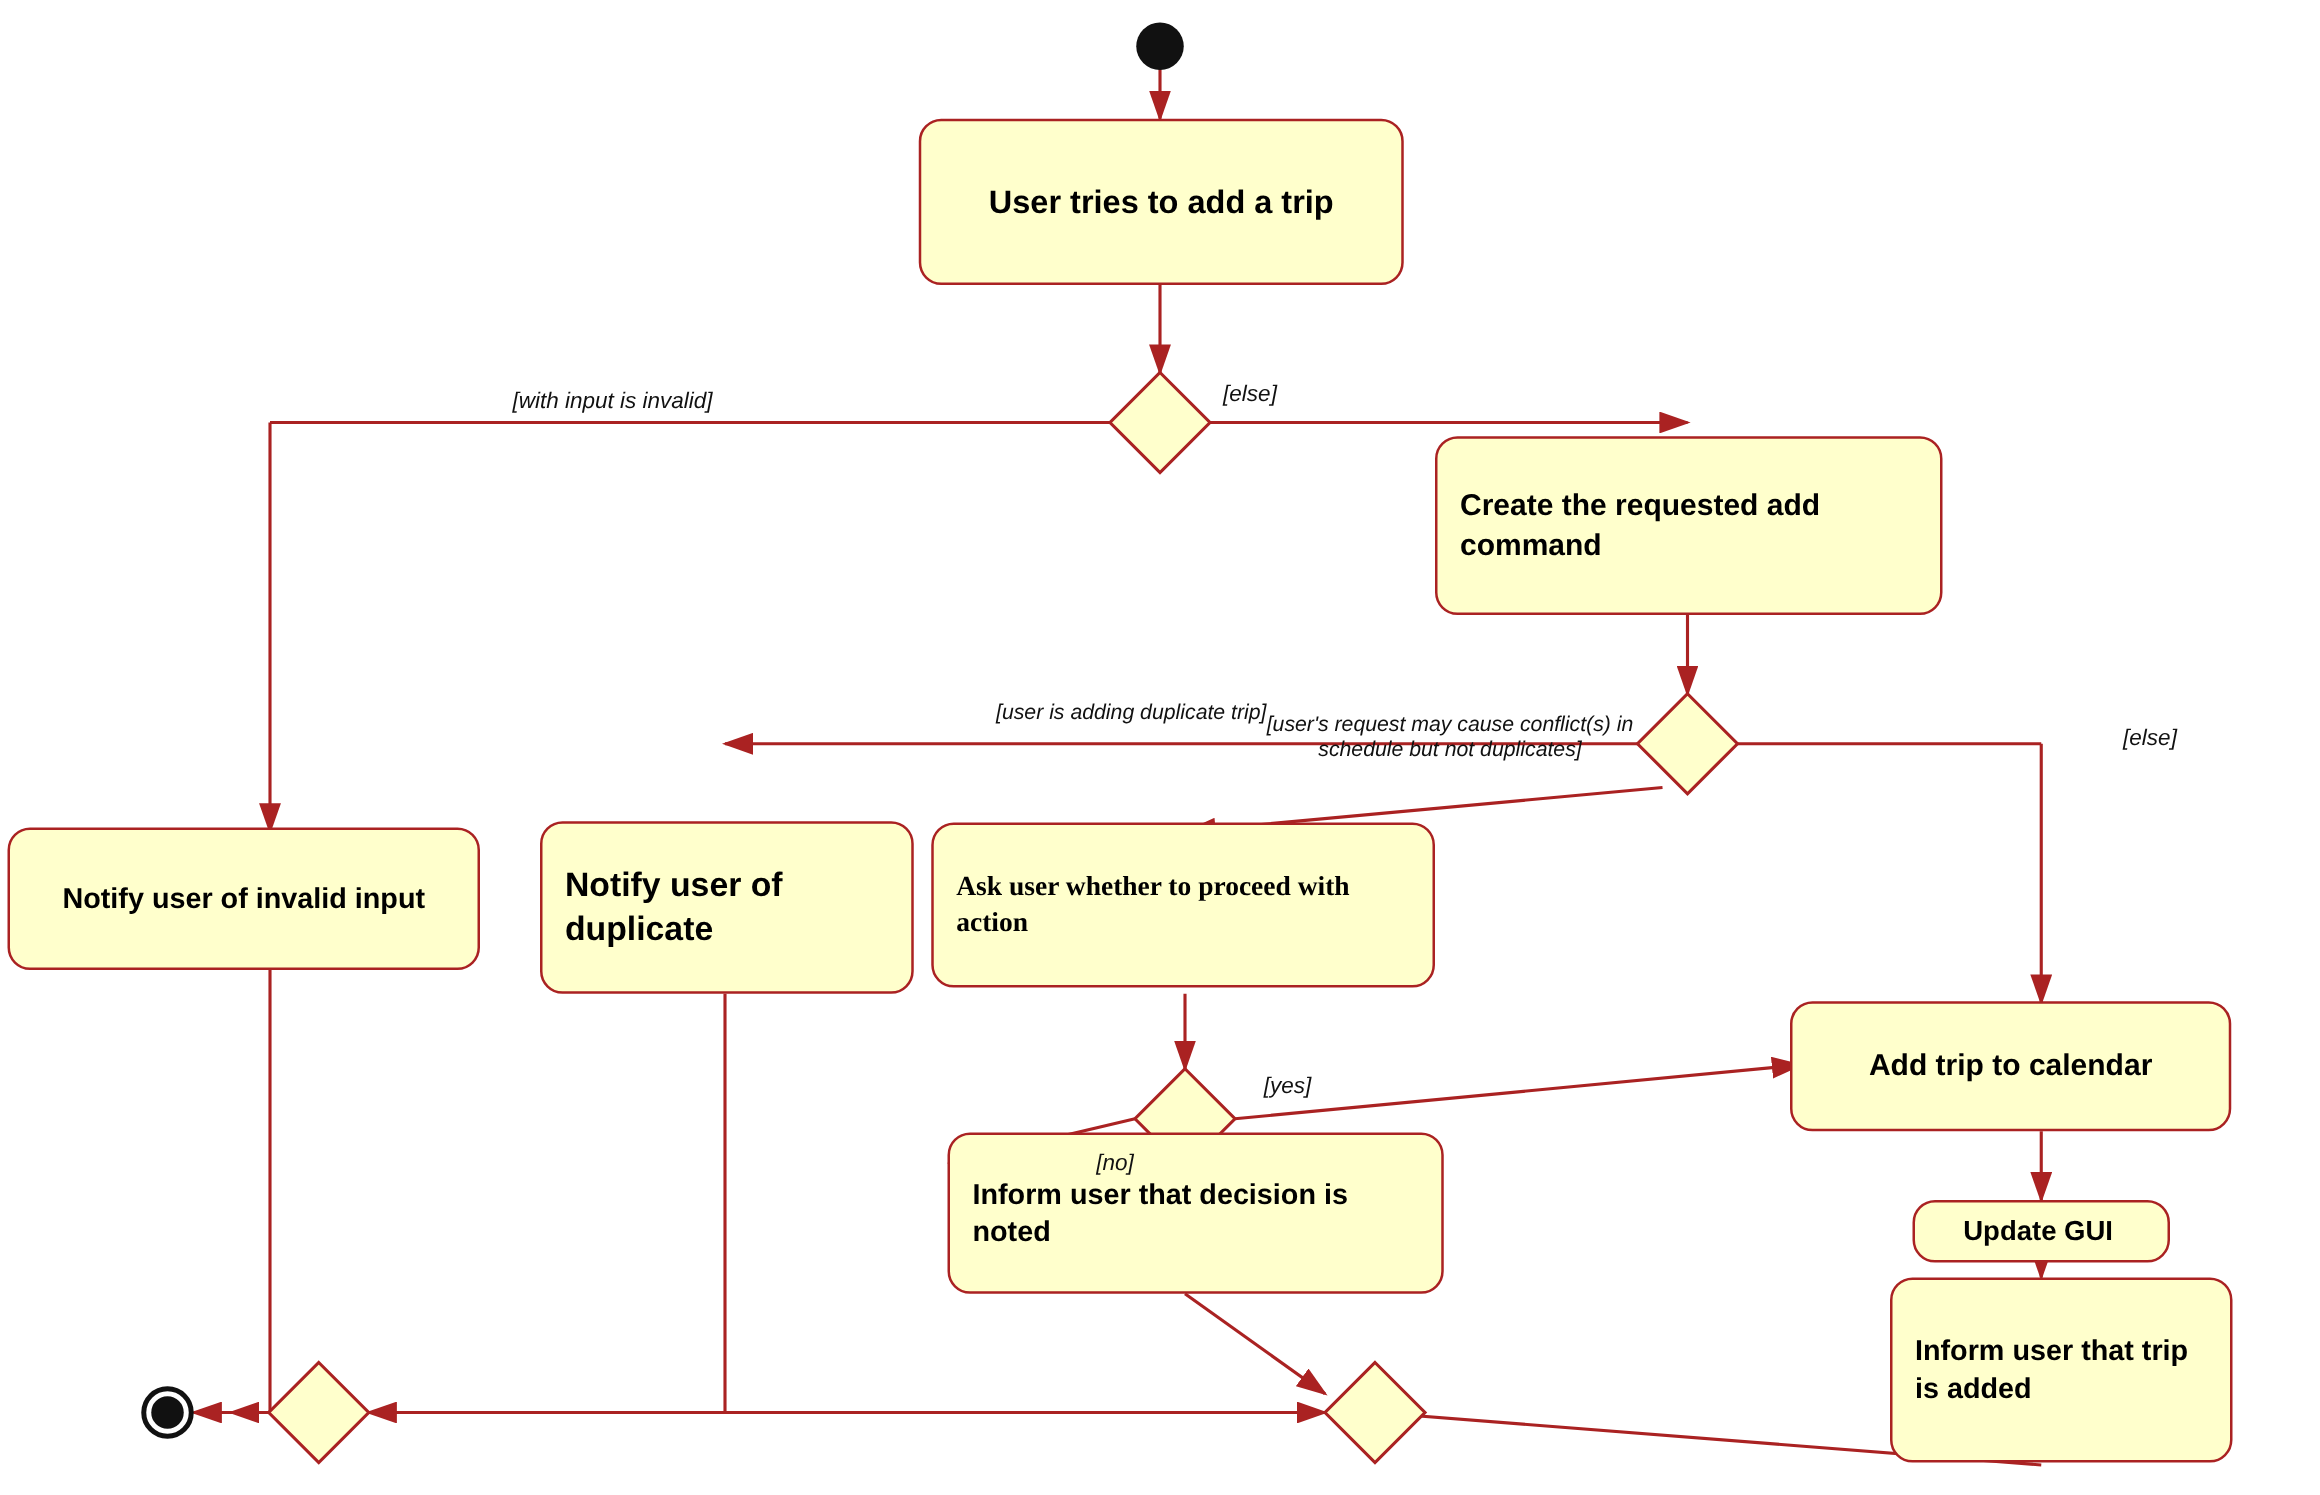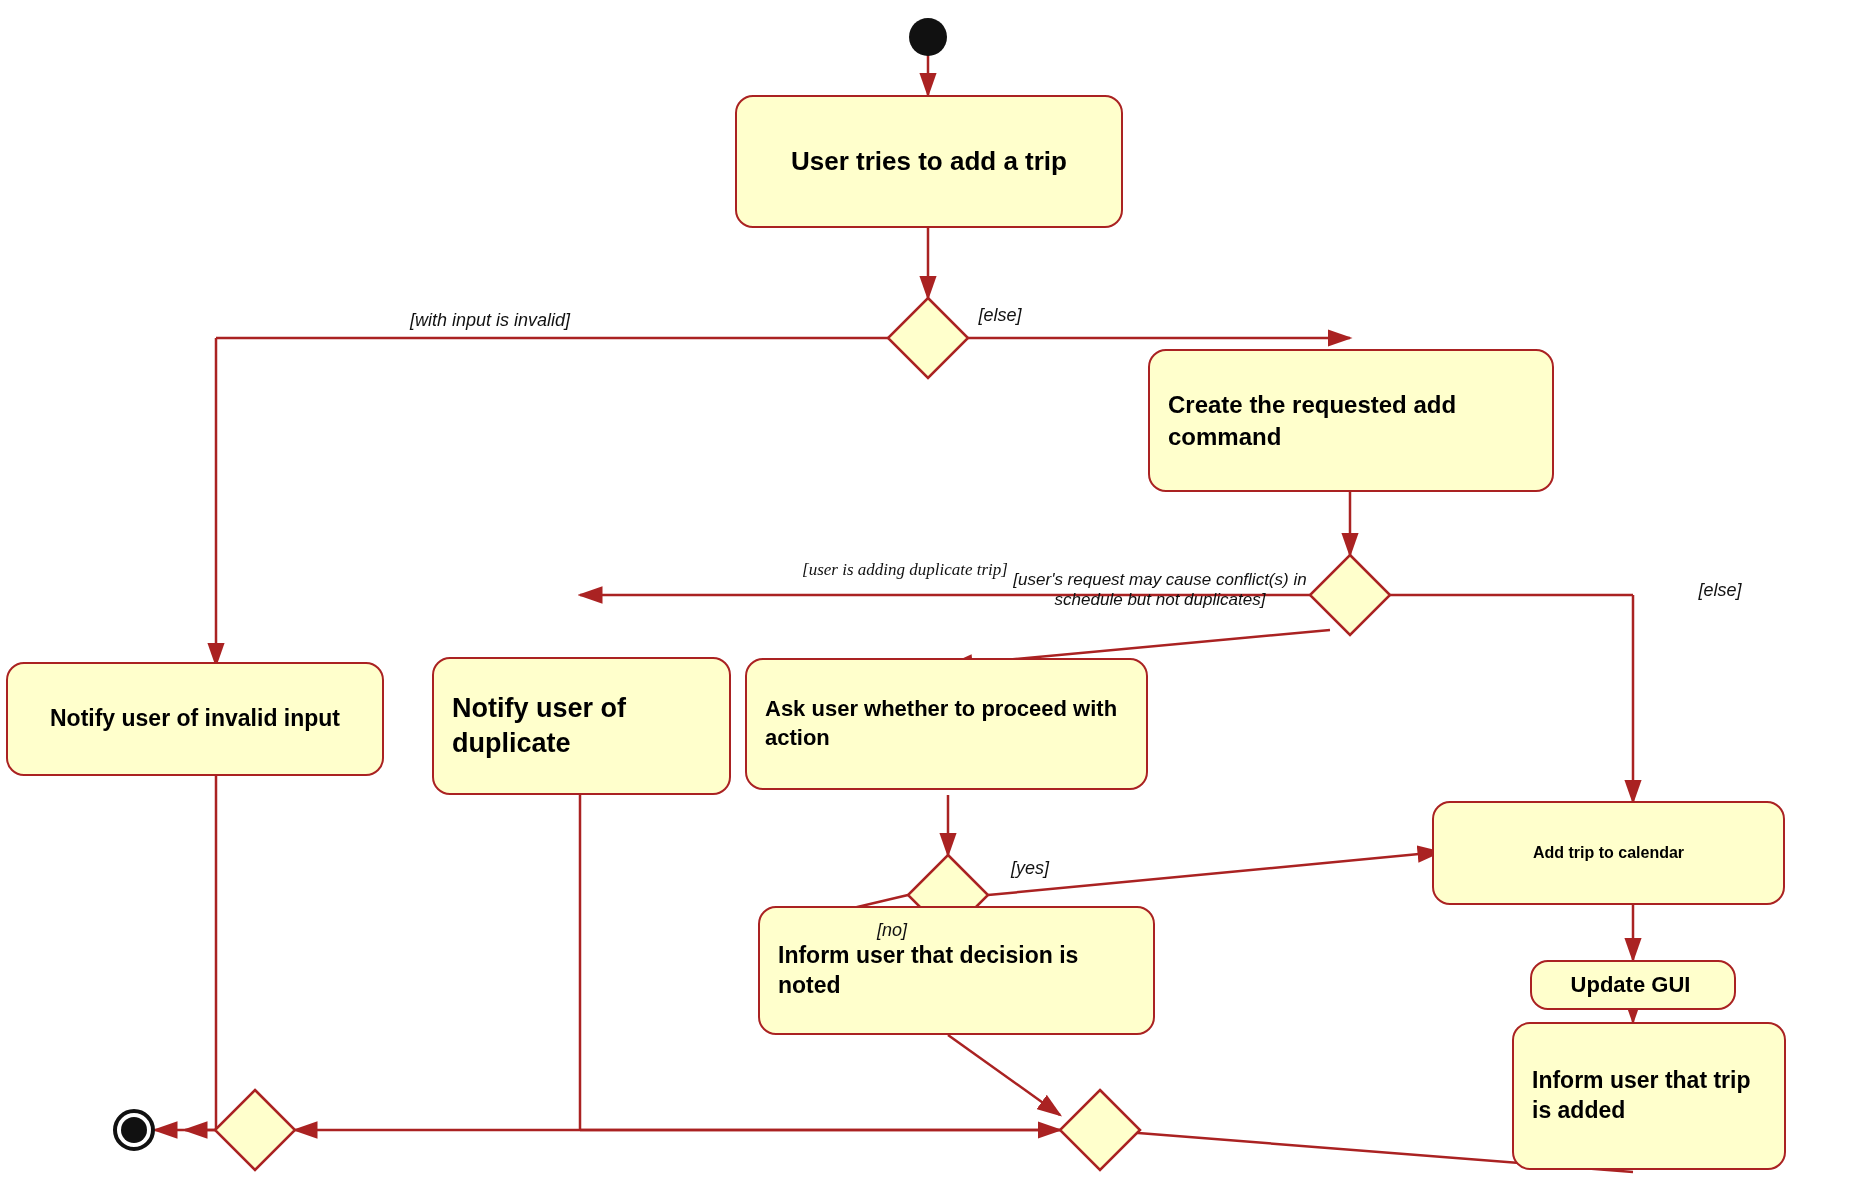--- a/index.html
+++ b/index.html
@@ -139,39 +139,39 @@
   <div class="start-circle" style="left:909px; top:18px;"></div>
 
   <div class="node-box" style="left:735px; top:95px; width:388px; height:133px; font-size:26px;">User tries to add a trip</div>
 
   <div class="node-box" style="left:1148px; top:349px; width:406px; height:143px; font-size:24px;">Create the requested add command</div>
 
   <div class="node-box" style="left:6px; top:662px; width:378px; height:114px; font-size:23px;">Notify user of invalid input</div>
 
   <div class="node-box" style="left:432px; top:657px; width:299px; height:138px; font-size:27px;">Notify user of duplicate</div>
 
-  <div class="node-box" style="left:745px; top:658px; width:403px; height:132px; font-size:22px;">Ask user whether to proceed with action</div>
+  <div class="node-box" style="left:745px; top:658px; width:403px; height:132px; font-size:22px;font-family:Liberation Serif, serif;">Ask user whether to proceed with action</div>
 
-  <div class="node-box" style="left:1432px; top:801px; width:353px; height:104px; font-size:16px;">Add trip to calendar</div>
+  <div class="node-box" style="left:1432px; top:801px; width:353px; height:104px; font-size:24px;">Add trip to calendar</div>
 
   <div class="node-box" style="left:1530px; top:960px; width:206px; height:50px; font-size:22px;padding-left:13px;">Update GUI</div>
 
   <div class="node-box" style="left:758px; top:906px; width:397px; height:129px; font-size:23px;">Inform user that decision is noted</div>
 
   <div class="node-box" style="left:1512px; top:1022px; width:274px; height:148px; font-size:23px;">Inform user that trip is added</div>
 
   <div class="end-circle" style="left:113px; top:1109px;">
     <div class="end-inner"></div>
   </div>
 
   <div class="label-text" style="left:360px; top:310px; width:260px;">[with input is invalid]</div>
 
   <div class="label-text" style="left:960px; top:305px; width:80px;">[else]</div>
 
-  <div class="label-text" style="left:790px; top:560px; width:230px; font-size:17px;font-family:Liberation Serif, serif;">[user is adding duplicate trip]</div>
+  <div class="label-text" style="left:790px; top:560px; width:230px; font-size:17px;">[user is adding duplicate trip]</div>
 
   <div class="label-text" style="left:1000px; top:570px; width:320px; font-size:17px;">[user's request may cause conflict(s) in schedule but not duplicates]</div>
 
   <div class="label-text" style="left:1680px; top:580px; width:80px;">[else]</div>
 
   <div class="label-text" style="left:1000px; top:858px; width:60px;">[yes]</div>
 
   <div class="label-text" style="left:862px; top:920px; width:60px;">[no]</div>
 
 </div>

